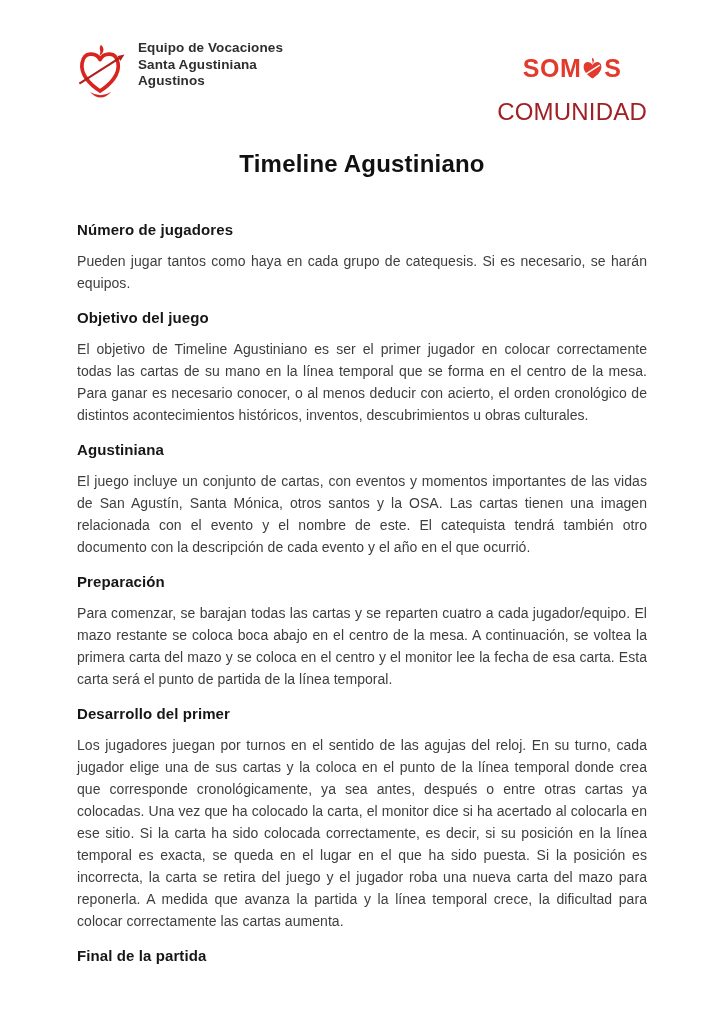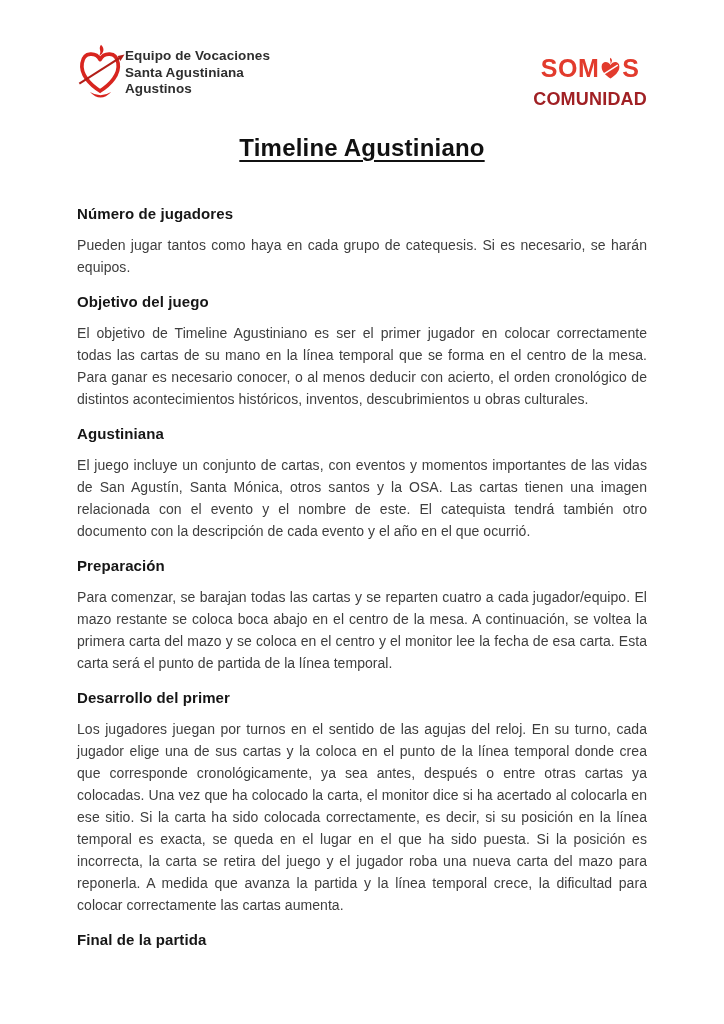--- a/index.html
+++ b/index.html
@@ -18,21 +18,22 @@
   }
 
   
   .masthead {
     display: flex;
     justify-content: space-between;
     align-items: flex-start;
   }
   .org-logo {
     display: flex;
-    align-items: center;
+    align-items: flex-start;
+    gap: 13px;
   }
   .org-logo svg { display: block; }
   .org-logo-text {
     font-size: 13.5px;
     font-weight: bold;
     color: #2e2e2e;
     line-height: 16.5px;
     letter-spacing: 0.1px;
   }
   .brand-logo {
@@ -44,35 +45,34 @@
     display: flex;
     align-items: center;
     justify-content: center;
     font-weight: bold;
     font-size: 25px;
     letter-spacing: 0.5px;
     color: var(--brand-red, #e23b2d);
   }
   .brand-line1 svg { display: block; margin: 0 1px 2px 1px; }
   .brand-line2 {
-    margin-top: 8px;
-    font-weight: bold;
-    font-size: 18px;
+    margin-top: 18px;
+    font-weight: normal;
+    font-size: 24px;
     letter-spacing: 0.2px;
     color: var(--brand-dark-red, #a02024);
   }
 
   
   h1.doc-title {
     margin-top: 26px;
     text-align: center;
     font-size: 24px;
     font-weight: bold;
     color: #111111;
-    text-decoration: underline;
     text-decoration-thickness: 2px;
     text-underline-offset: 4px;
     letter-spacing: 0.2px;
   }
 
   
   .sections { margin-top: 43px; }
   .section h2 {
     font-size: 15px;
     font-weight: bold;

